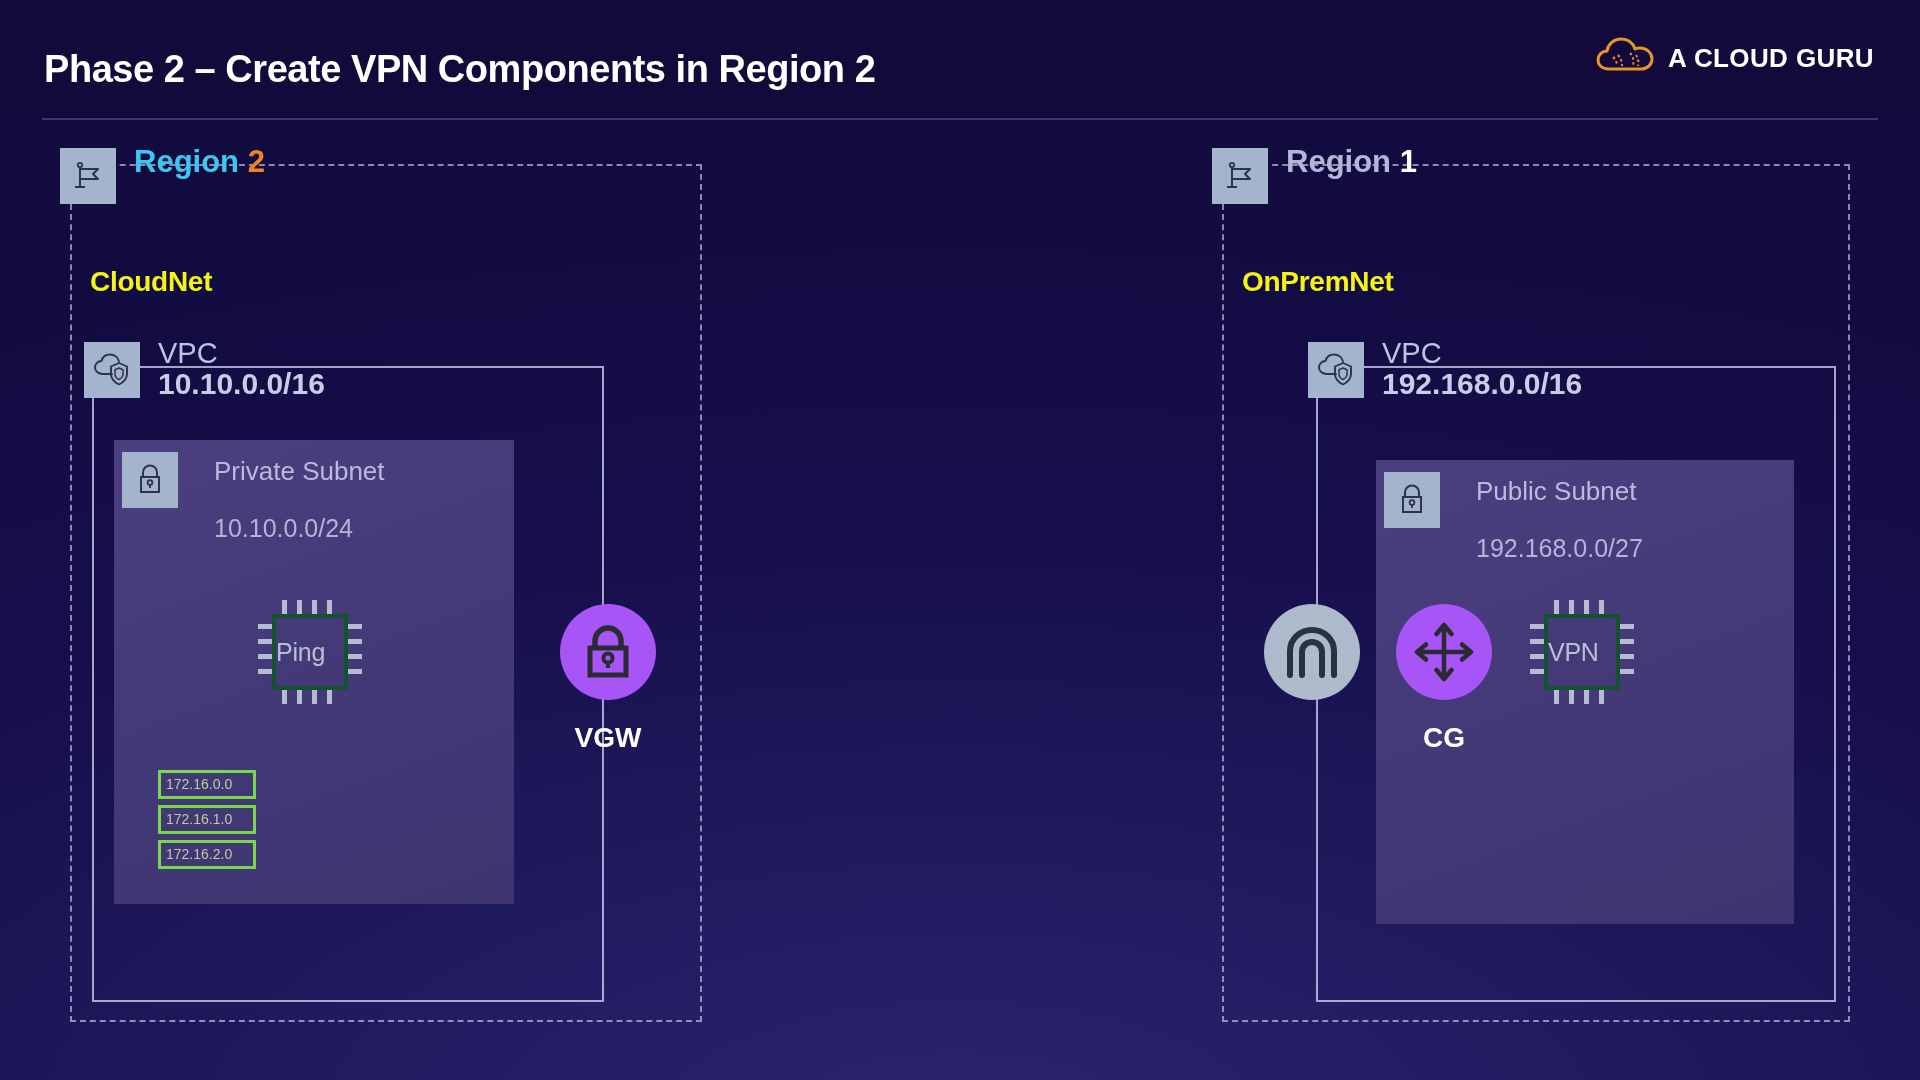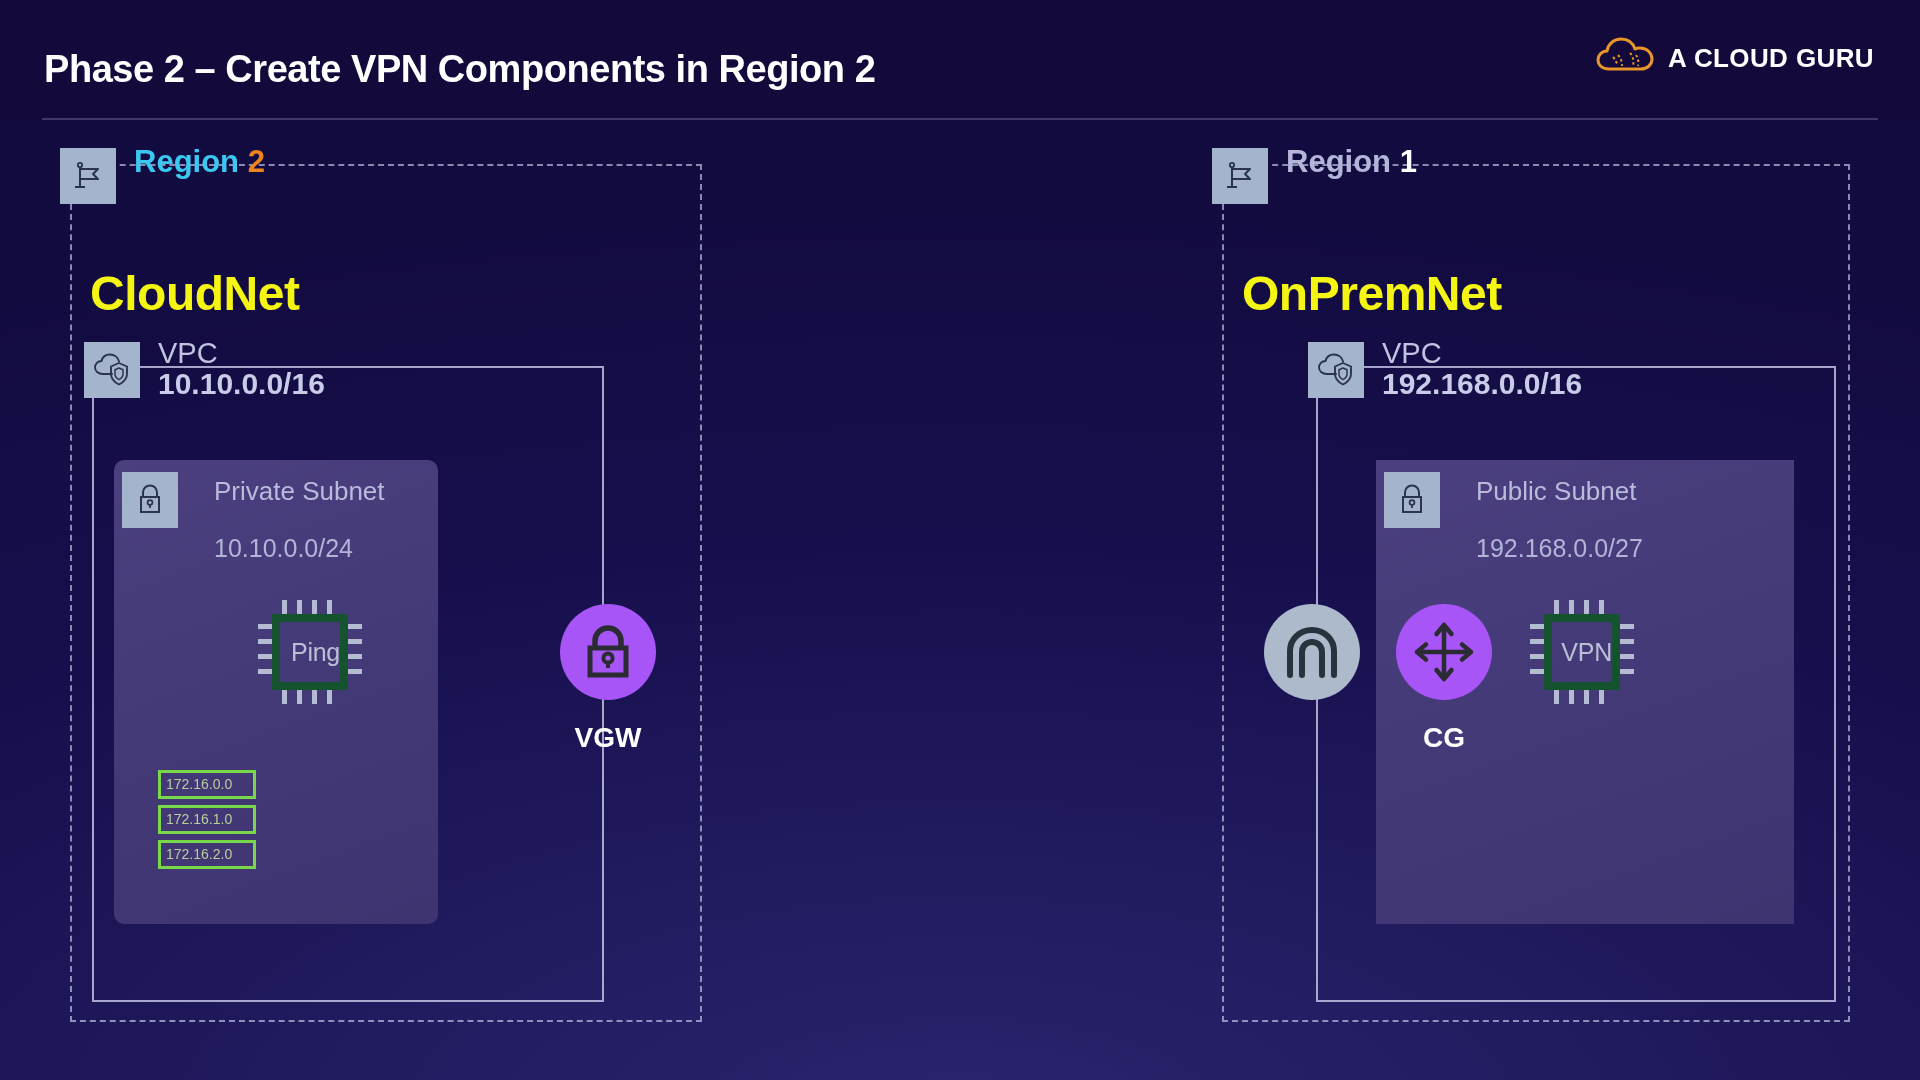--- a/index.html
+++ b/index.html
@@ -91,21 +91,21 @@
     white-space: nowrap;
   }
   .region-label .word { color: #3cc7f0; font-weight: bold; }
   .region-label .num  { color: #ef8320; font-weight: bold; }
   #region-1 .region-label .word { color: #b3b6d8; }
   #region-1 .region-label .num  { color: #ffffff; font-weight: bold; }
 
   .net-name {
     position: absolute;
     left: 18px; top: 100px;
-    font-size: 48px;
+    font-size: 28px;
     font-weight: bold;
     letter-spacing: -0.01em;
     color: #f5f514;
     white-space: nowrap;
     text-align: right;
   }
 
   
   .vpc {
     position: absolute;
@@ -123,21 +123,21 @@
     white-space: nowrap;
   }
   .vpc-kind { font-size: 29px; color: #bfc2e0; }
   .vpc-cidr { font-size: 30px; font-weight: bold; color: #c9cce8; }
 
   
   .subnet {
     position: absolute;
     background: linear-gradient(160deg, #4b3f7f 0%, #453a78 45%, #3e3470 100%);
   }
-  #subnet-2 { left: 114px;  top: 460px; width: 324px; height: 464px; border-radius: 10px; }
+  #subnet-2 { left: 114px;  top: 440px; width: 400px; height: 464px; }
   #subnet-1 { left: 1376px; top: 460px; width: 418px; height: 464px; }
 
   .subnet-badge { left: 8px; top: 12px; }
 
   .subnet-text {
     position: absolute;
     left: 100px; top: 16px;
     line-height: 1.17;
     white-space: nowrap;
   }
@@ -146,24 +146,24 @@
 
   
   .chip {
     position: absolute;
     width: 104px; height: 104px;
   }
   .chip .body {
     position: absolute;
     left: 14px; top: 14px;
     width: 76px; height: 76px;
-    border: 8px solid #14532d;
+    border: 4px solid #14532d;
     display: flex;
     align-items: center;
-    justify-content: flex-end;
+    justify-content: flex-start;
   }
   .chip .body span {
     font-size: 25px;
     color: #b9c0d6;
     letter-spacing: -0.01em;
   }
   .chip i {
     position: absolute;
     background: #b4bcd4;
     display: block;

